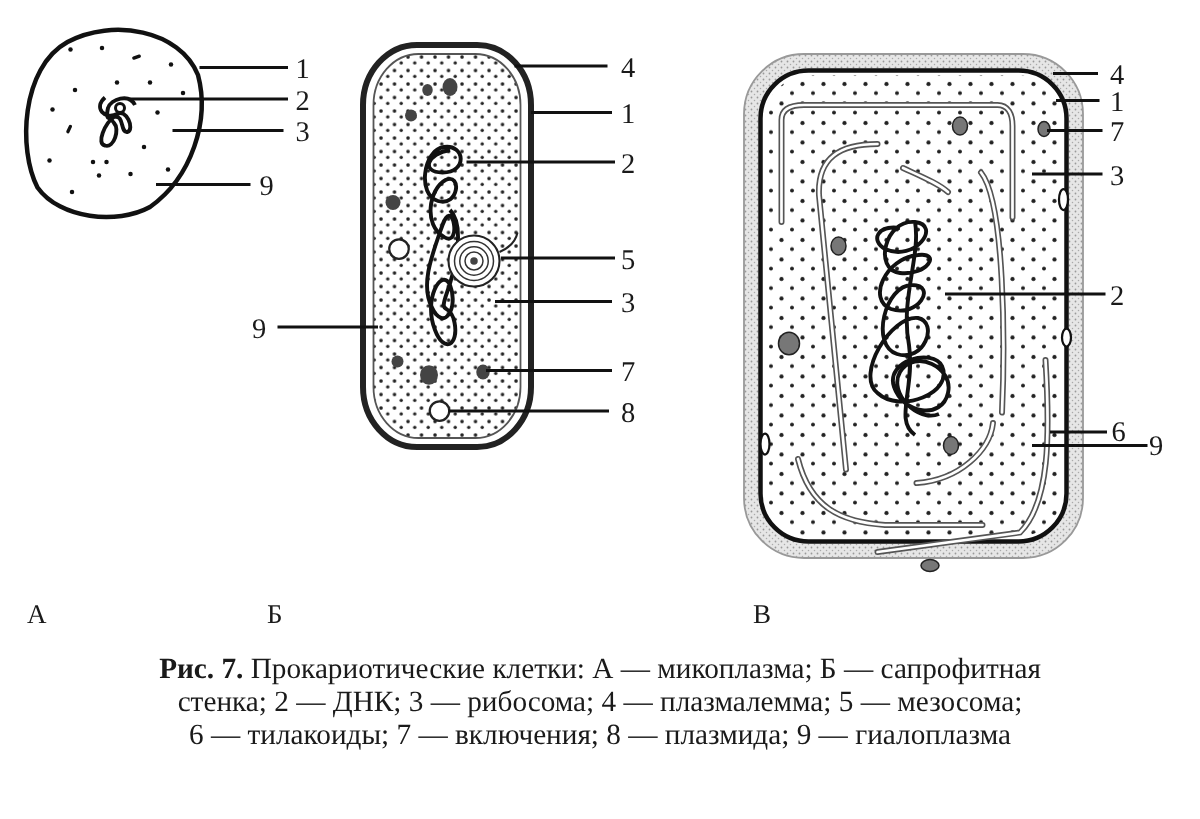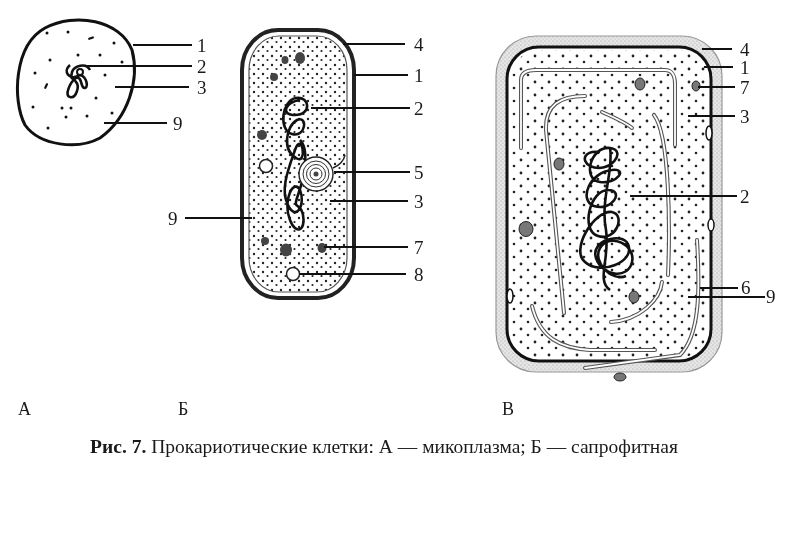--- a/index.html
+++ b/index.html
@@ -2,21 +2,21 @@
 <html><head>
   <meta charset="utf-8">
   <style>
     html, body { margin: 0; padding: 0; background: #ffffff; }
     body { width: 800px; height: 546px; position: relative; overflow: hidden;
            font-family: "DejaVu Serif", "Liberation Serif", serif; color: #1a1a1a; }
     #figure { position: absolute; left: 0; top: 0; width: 800px; height: 430px; }
     .lbl { font-family: "Liberation Serif", "DejaVu Serif", serif; font-size: 19px; fill: #1a1a1a; }
     .panel-lbl { font-family: "Liberation Serif", "DejaVu Serif", serif; font-size: 18px; fill: #1a1a1a; }
     .leader { stroke: #111; stroke-width: 2; }
-    #caption { position: absolute; left: 4px; top: 436px; width: 760px; text-align: center;
+    #caption { position: absolute; left: 20px; top: 436px; width: 760px; text-align: center;
                font-family: "Liberation Serif", "DejaVu Serif", serif; font-size: 19.5px;
                line-height: 22px; color: #1a1a1a; }
     #caption b { font-weight: bold; }
   </style>
 </head>
 <body>
 
 <svg id="figure" viewBox="0 0 800 430" xmlns="http://www.w3.org/2000/svg">
   <defs>
     <pattern id="dots" width="9" height="9" patternUnits="userSpaceOnUse">
@@ -171,13 +171,15 @@
     <text class="lbl" x="766" y="303">9</text>
   </g>
 
   <text class="panel-lbl" x="18" y="415">А</text>
   <text class="panel-lbl" x="178" y="415">Б</text>
   <text class="panel-lbl" x="502" y="415">В</text>
 </svg>
 
 <div id="caption">
   <div><b>Рис. 7.</b><span> Прокариотические клетки: А — микоплазма; Б — сапрофитная</span></div>
+  <div>стенка; 2 — ДНК; 3 — рибосома; 4 — плазмалемма; 5 — мезосома;</div>
+  <div>6 — тилакоиды; 7 — включения; 8 — плазмида; 9 — гиалоплазма</div>
 </div>
 
 </body></html>

